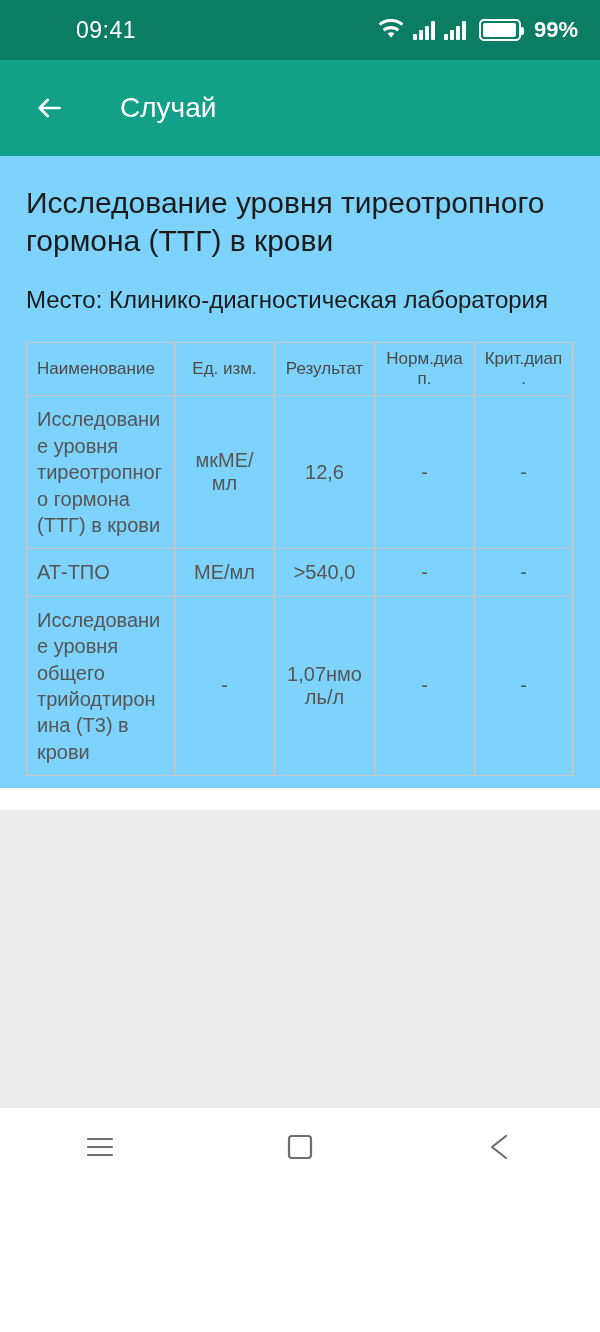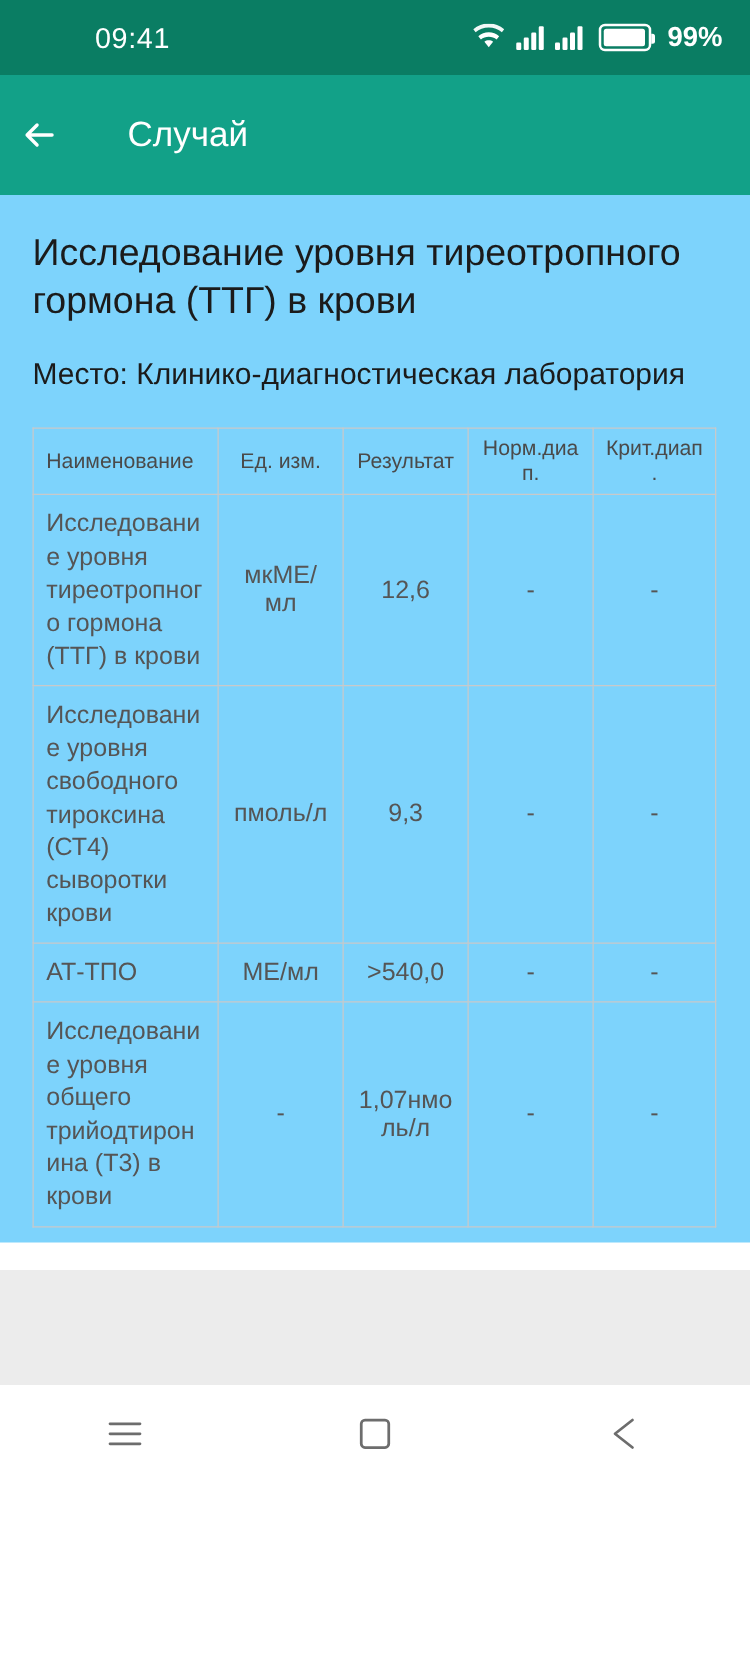--- a/index.html
+++ b/index.html
@@ -91,21 +91,21 @@
     margin-left: 4px;
   }
 
   
   .app-bar {
     height: 96px;
     background: #12a188;
     color: #ffffff;
     display: flex;
     align-items: center;
-    padding: 0 8px;
+    padding: 0 26px;
     flex: 0 0 96px;
   }
   .back-btn {
     width: 46px;
     height: 46px;
     display: flex;
     align-items: center;
     justify-content: center;
     cursor: pointer;
   }
@@ -277,27 +277,20 @@
         </thead>
         <tbody>
           <tr>
             <td class="c-name">Исследование уровня тиреотропного гормона (ТТГ) в крови</td>
             <td>мкМЕ/мл</td>
             <td>12,6</td>
             <td>-</td>
             <td>-</td>
           </tr>
           <tr>
-            <td class="c-name">Исследование уровня свободного тироксина (СТ4) сыворотки крови</td>
-            <td>пмоль/л</td>
-            <td>9,3</td>
-            <td>-</td>
-            <td>-</td>
-          </tr>
-          <tr>
             <td class="c-name">АТ-ТПО</td>
             <td>МЕ/мл</td>
             <td>&gt;540,0</td>
             <td>-</td>
             <td>-</td>
           </tr>
           <tr>
             <td class="c-name">Исследование уровня общего трийодтиронина (Т3) в крови</td>
             <td>-</td>
             <td>1,07нмоль/л</td>

